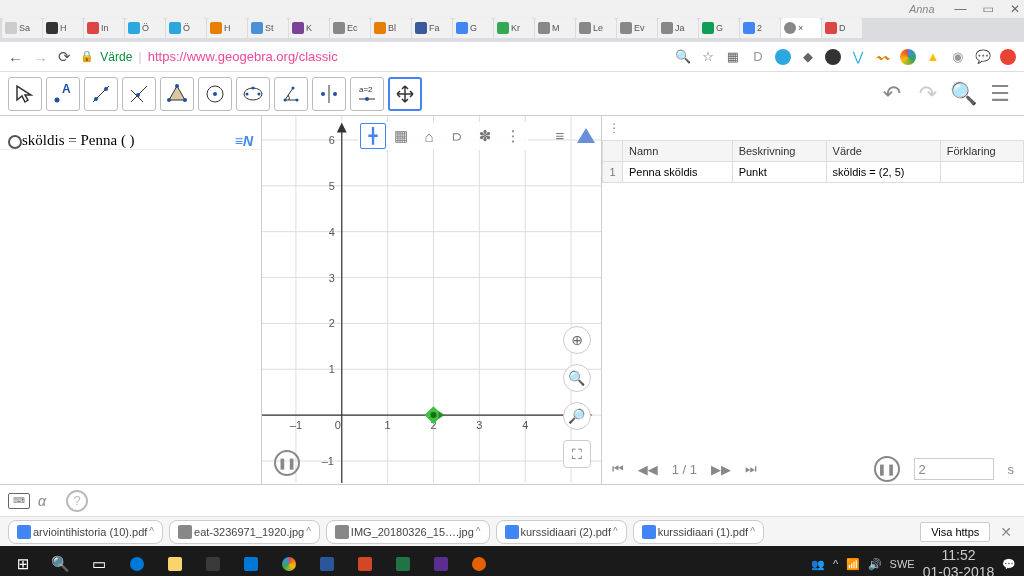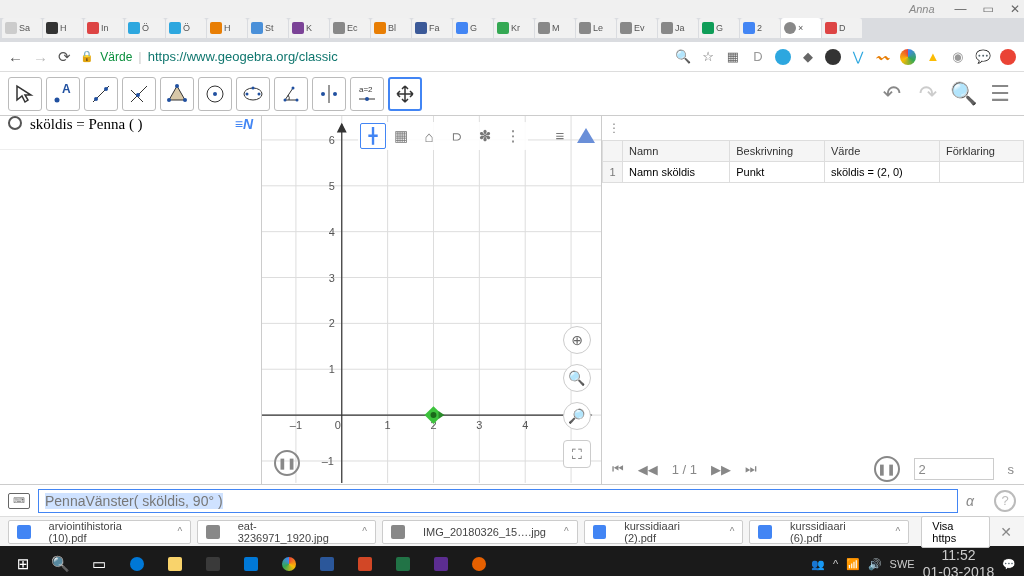--- a/index.html
+++ b/index.html
@@ -10,33 +10,33 @@
 .win-ctrl span{cursor:default}
 .tabstrip{height:24px;background:#dadce0;display:flex;align-items:flex-end;padding:4px 2px;overflow:hidden}
 .tab{height:20px;width:40px;background:#f1f1f1;border-radius:3px 3px 0 0;margin-right:1px;display:flex;align-items:center;padding:0 3px;font-size:9px;color:#555;overflow:hidden;gap:2px}
 .tab.active{background:#fff}
 .tab .favicon{width:12px;height:12px;flex-shrink:0;border-radius:2px}
 .addrbar{height:30px;background:#fff;border-bottom:1px solid #ddd;display:flex;align-items:center;padding:0 8px;gap:10px}
 .nav-arrows{display:flex;gap:10px;color:#555;font-size:15px}
 .addr-field{flex:1;display:flex;align-items:center;gap:6px;color:#333;font-size:13px}
 .lock{color:#0a8f3c;font-size:11px}
 .secure{color:#0a8f3c;font-size:12px}
-.url{color:#0f766e}
+.url{color:#ec4899}
 .addr-icons{display:flex;gap:9px;color:#666;align-items:center}
 .addr-icons .ic{width:16px;height:16px;display:flex;align-items:center;justify-content:center;font-size:13px}
 .circ{width:14px;height:14px;border-radius:50%}
 .toolbar{height:44px;border-bottom:1px solid #ccc;display:flex;align-items:center;padding:0 8px;gap:4px}
 .tool{width:34px;height:34px;border:1px solid #bbb;border-radius:3px;display:flex;align-items:center;justify-content:center;position:relative;background:#fff}
 .tool.active{border:2px solid #4285f4}
 .tool svg{width:24px;height:24px}
 .tool-spacer{flex:1}
 .tool-r{width:32px;height:32px;display:flex;align-items:center;justify-content:center;color:#888;font-size:22px}
 .content{height:368px;display:flex}
 .leftpanel{width:262px;border-right:1px solid #ccc;display:flex;flex-direction:column}
-.algebra-row{height:34px;display:flex;align-items:flex-start;padding:0 8px;gap:8px;border-bottom:1px solid #eee}
+.algebra-row{height:34px;display:flex;align-items:flex-end;padding:0 8px;gap:0;border-bottom:1px solid #eee}
 .pt-circle{width:14px;height:14px;border:2px solid #555;border-radius:50%}
 .algebra-txt{font-family:serif;font-size:15px}
 .nv-icon{margin-left:auto;font-size:14px;color:#4285f4;font-weight:bold;font-style:italic}
 .graphpanel{width:340px;position:relative;border-right:1px solid #ccc}
 .graph-toolbar{position:absolute;top:6px;left:96px;height:28px;display:flex;gap:2px;background:rgba(255,255,255,.9);padding:2px;border-radius:3px;align-items:center}
 .gt-btn{width:26px;height:26px;display:flex;align-items:center;justify-content:center;color:#777;border:1px solid transparent;border-radius:2px;font-size:15px}
 .gt-btn.on{border:1px solid #4285f4;color:#4285f4}
 .graph-toolbar2{position:absolute;top:6px;right:6px;display:flex;gap:4px;align-items:center}
 .tri{width:0;height:0;border-left:9px solid transparent;border-right:9px solid transparent;border-bottom:15px solid #6a8fd8}
 .grid-area{position:absolute;top:0;left:0;right:0;bottom:0}
@@ -54,21 +54,21 @@
 .play-ctrls .pc{cursor:default}
 .play-ctrls .slot{flex:1}
 .speed-box{width:80px;height:22px;border:1px solid #ccc;padding:0 4px;display:flex;align-items:center}
 .inputbar{height:32px;border-top:1px solid #ccc;display:flex;align-items:center;padding:0 8px;gap:8px}
 .kbd-icon{width:22px;height:16px;border:1px solid #666;border-radius:2px;position:relative;display:flex;align-items:center;justify-content:center;font-size:8px;color:#666}
 .input-field{flex:1;height:24px;border:1px solid #4285f4;padding:0 6px;display:flex;align-items:center;font-size:14px;color:#777;background:#fff}
 .input-field .sel{background:#cfe2ff}
 .alpha-btn{width:20px;color:#888;font-size:14px;font-style:italic}
 .help-btn{width:22px;height:22px;border:2px solid #bbb;border-radius:50%;display:flex;align-items:center;justify-content:center;color:#bbb;font-size:13px}
 .downloads{height:30px;background:#f5f5f5;border-top:1px solid #ddd;display:flex;align-items:center;padding:0 8px;gap:6px}
-.dl-item{height:24px;background:#fff;border:1px solid #ccc;border-radius:2px;display:flex;align-items:center;padding:0 8px;gap:18px;font-size:11px;color:#444}
+.dl-item{height:24px;background:#fff;border:1px solid #ccc;border-radius:8px;display:flex;align-items:center;padding:0 8px;gap:2px;font-size:11px;color:#444}
 .dl-item .di-icon{width:14px;height:14px;background:#4285f4;border-radius:2px}
 .dl-item .chev{color:#888;font-size:10px}
 .show-all{border:1px solid #ccc;padding:3px 10px;font-size:11px;border-radius:2px;background:#fff}
 .dl-close{font-size:14px;color:#888;padding:0 4px}
 .taskbar{height:36px;background:#1a1a1a;display:flex;align-items:center;color:#fff;padding:0 4px}
 .tb-item{width:38px;height:30px;display:flex;align-items:center;justify-content:center;font-size:15px}
 .tb-spacer{flex:1}
 .tb-icon{width:14px;height:14px;border-radius:2px}
 .tray{display:flex;align-items:center;gap:8px;color:#ccc;font-size:11px;padding-right:4px}
 .clock{text-align:center;line-height:1.2;font-size:14px}
@@ -372,23 +372,23 @@
         <tbody>
             <tr>
           <th class="rownum"></th>
           <th>Namn</th>
           <th>Beskrivning</th>
           <th>Värde</th>
           <th>Förklaring</th>
         </tr>
         <tr>
           <td class="rownum">1</td>
-          <td>Namn sköldis</td>
+          <td>Penna sköldis</td>
           <td>Punkt</td>
-          <td>sköldis = (2, 0)</td>
+          <td>sköldis = (2, 5)</td>
           <td></td>
         </tr>
       </tbody>
         </table>
     </div>
     <div class="play-ctrls">
       <span class="pc">⏮</span>
       <span class="pc">◀◀</span>
       <span>1 / 1</span>
       <span class="pc">▶▶</span>
@@ -398,23 +398,20 @@
       <div class="speed-box">
           <span>2</span>
         </div>
       <span>s</span>
     </div>
   </div>
 </div>
 
 <div class="inputbar">
   <div class="kbd-icon">⌨</div>
-  <div class="input-field">
-    <span class="sel">PennaVänster( sköldis, 90° )</span>
-  </div>
   <div class="alpha-btn">α</div>
   <div class="help-btn">?</div>
 </div>
 
 <div class="downloads">
   <div class="dl-item">
       <span class="di-icon"></span>
       <span>arviointihistoria (10).pdf</span>
       <span class="chev"> ^</span>
     </div>
@@ -428,21 +425,21 @@
       <span>IMG_20180326_15….jpg</span>
       <span class="chev"> ^</span>
     </div>
   <div class="dl-item">
       <span class="di-icon"></span>
       <span>kurssidiaari (2).pdf</span>
       <span class="chev"> ^</span>
     </div>
   <div class="dl-item">
       <span class="di-icon"></span>
-      <span>kurssidiaari (6).pdf</span>
+      <span>kurssidiaari (1).pdf</span>
       <span class="chev"> ^</span>
     </div>
   <div style="flex:1"></div>
   <div class="show-all">Visa https</div>
   <div class="dl-close">✕</div>
 </div>
 
 <div class="taskbar">
   <div class="tb-item">⊞</div>
   <div class="tb-item">🔍</div>

